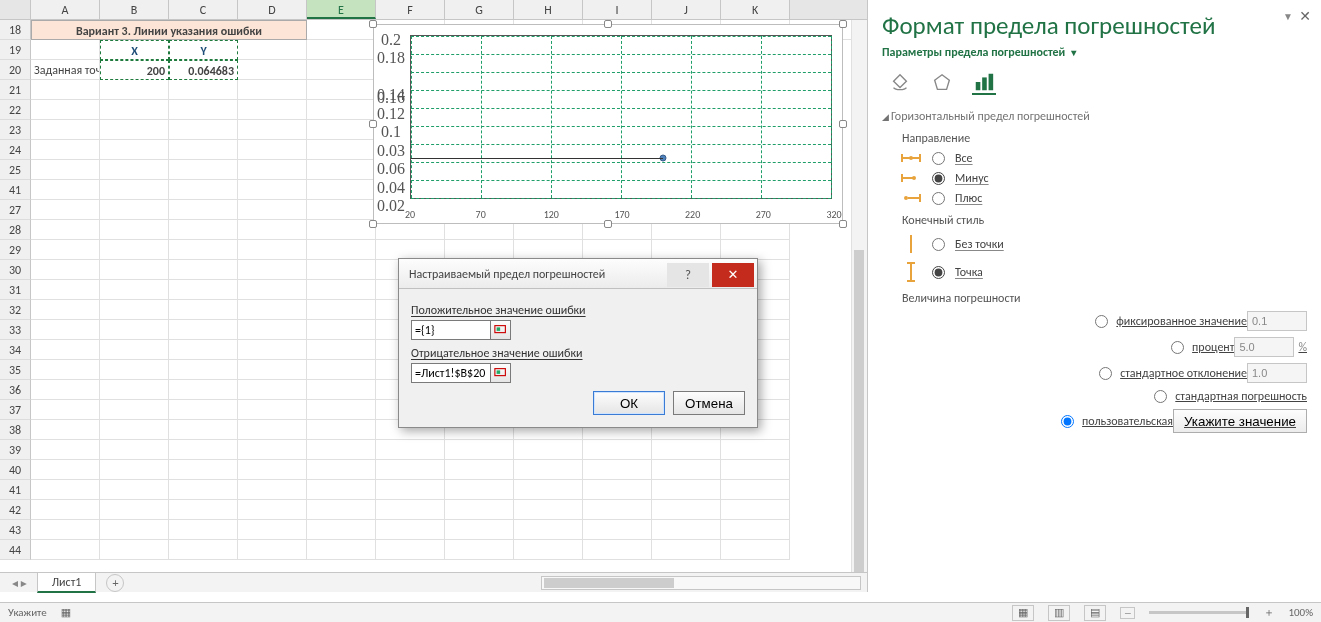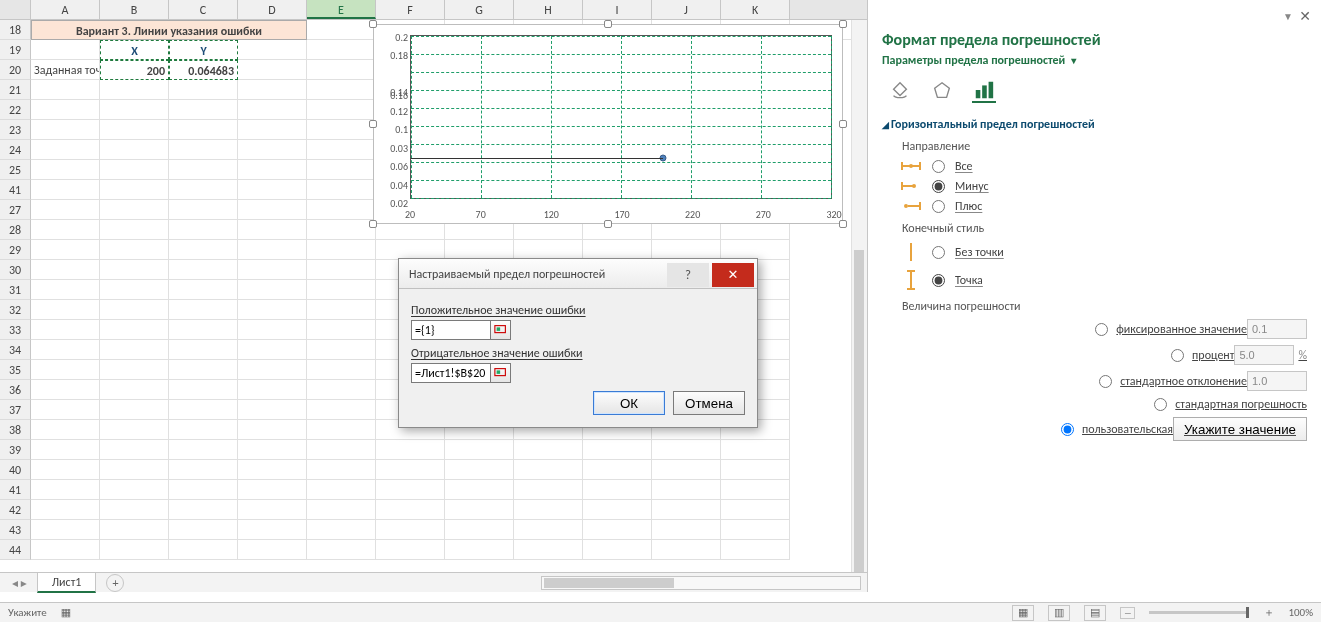--- a/index.html
+++ b/index.html
@@ -22,21 +22,21 @@
   
   .chart { position:absolute; left:373px; top:24px; width:470px; height:200px; background:#fff; border:1px solid #bdbdbd; }
   .chart .handle { position:absolute; width:8px; height:8px; border:1px solid #888; background:#fff; border-radius:2px; }
   .h-tl{left:-5px;top:-5px} .h-tm{left:50%;margin-left:-4px;top:-5px} .h-tr{right:-5px;top:-5px}
   .h-ml{left:-5px;top:50%;margin-top:-4px} .h-mr{right:-5px;top:50%;margin-top:-4px}
   .h-bl{left:-5px;bottom:-5px} .h-bm{left:50%;margin-left:-4px;bottom:-5px} .h-br{right:-5px;bottom:-5px}
   .plot { position:absolute; left:36px; top:10px; right:10px; bottom:24px; border:1px solid #555; }
   .plot .vgrid, .plot .hgrid { position:absolute; }
   .plot .vgrid { top:0; bottom:0; border-left:1px dashed #1f9e6a; }
   .plot .hgrid { left:0; right:0; border-top:1px dashed #1f9e6a; }
-  .ylbl { position:absolute; left:0; width:34px; text-align:right; font-size:10px; color:#555; }
+  .ylbl { position:absolute; left:0; width:34px; text-align:center; font-size:16px; color:#555;font-family:Liberation Serif, serif; }
   .xlbl { position:absolute; bottom:2px; font-size:10px; color:#555; transform:translateX(-50%); }
   .datapoint { position:absolute; width:7px; height:7px; border-radius:50%; background:#4f81bd; border:1px solid #385d8a; }
   .errbar { position:absolute; height:1px; background:#333; }
 
   
   .dialog { position:absolute; left:398px; top:258px; width:360px; background:#f0f0f0; border:1px solid #8a8a8a; box-shadow:3px 3px 10px rgba(0,0,0,.35); font-size:12px; }
   .dlg-title { display:flex; align-items:center; height:30px; background:linear-gradient(#fdfdfd,#ececec); border-bottom:1px solid #c0c0c0; padding-left:10px; }
   .dlg-title .ttxt { flex:1; color:#444; }
   .dlg-title .qbtn, .dlg-title .xbtn { width:42px; height:24px; text-align:center; line-height:24px; margin:3px 3px 0 0; font-size:13px; }
   .dlg-title .qbtn { background:#e5e5e5; color:#555; }
@@ -54,29 +54,29 @@
   
   .tabs { position:absolute; left:0; bottom:0; right:0; height:20px; background:#f3f3f3; border-top:1px solid #c6c6c6; display:flex; align-items:center; gap:10px; padding-left:12px; font-size:12px; }
   .tabs .navbtns { display:flex; gap:6px; color:#888; }
   .tabs .tab { padding:2px 14px; background:#fff; border:1px solid #c6c6c6; border-bottom:2px solid #217346; }
   .tabs .addtab { width:18px; height:18px; border:1px solid #c6c6c6; border-radius:50%; text-align:center; line-height:16px; color:#666; }
   .hsb { flex:1; max-width:320px; margin-left:auto; margin-right:6px; height:14px; border:1px solid #c6c6c6; background:#f8f8f8; position:relative; }
   .hsb .thumb{ position:absolute; left:2px; top:1px; height:10px; width:130px; background:#cdcdcd; }
 
   
   .pane { flex:1; background:#fff; padding:10px 14px 0; position:relative; font-size:12px; }
-  .pane h1 { font-size:16px; font-weight:bold; color:#217346; margin-bottom:4px;margin-top:20px; }
+  .pane h1 { font-size:25px; font-weight:normal; color:#217346; margin-bottom:4px; }
   .pane .sub { color:#217346; font-size:12px; font-weight:bold; margin-bottom:12px; display:flex; align-items:center; }
   .pane .sub::after{ content:"▾"; margin-left:6px; font-size:10px; color:#217346; }
   .pane .close { position:absolute; right:10px; top:8px; color:#666; font-size:14px; }
   .pane .dd { position:absolute; right:28px; top:10px; color:#888; font-size:10px; }
   .pane .tabicons { display:flex; gap:18px; margin-bottom:14px; padding-left:6px; }
   .pane .tabicons .ic { width:24px; height:24px; display:flex; align-items:center; justify-content:center; color:#777; }
   .pane .tabicons .ic.active { border-bottom:2px solid #217346; }
-  .pane .section-head { color:#0c4a6e; font-weight:bold; margin:6px 0 8px; }
+  .pane .section-head { color:#737373; font-weight:normal; margin:6px 0 8px; }
   .pane .section-head::before { content:"◢ "; font-size:9px; }
   .pane .group-title { color:#555; margin:8px 0 6px 20px; }
   .pane .opt { display:flex; align-items:center; gap:10px; margin:6px 0 6px 18px; }
   .pane .opt .picto { width:22px; display:flex; justify-content:center; }
   .pane .opt input[type=radio]{ accent-color:#444; }
   .pane .opt .under { text-decoration:underline; text-underline-offset:2px; text-decoration-color:#888; }
   .pane .valrow { display:flex; align-items:center; justify-content:flex-end; margin:6px 0 6px 18px;text-decoration:underline; }
   .pane .valrow .lab { display:flex; align-items:center; gap:8px; }
   .pane .valrow input[type=text]{ width:60px; height:20px; border:1px solid #c6c6c6; background:#f5f5f5; color:#888; padding:0 4px; font-size:11px; }
   .pane .pct { color:#888; margin-left:4px; }

